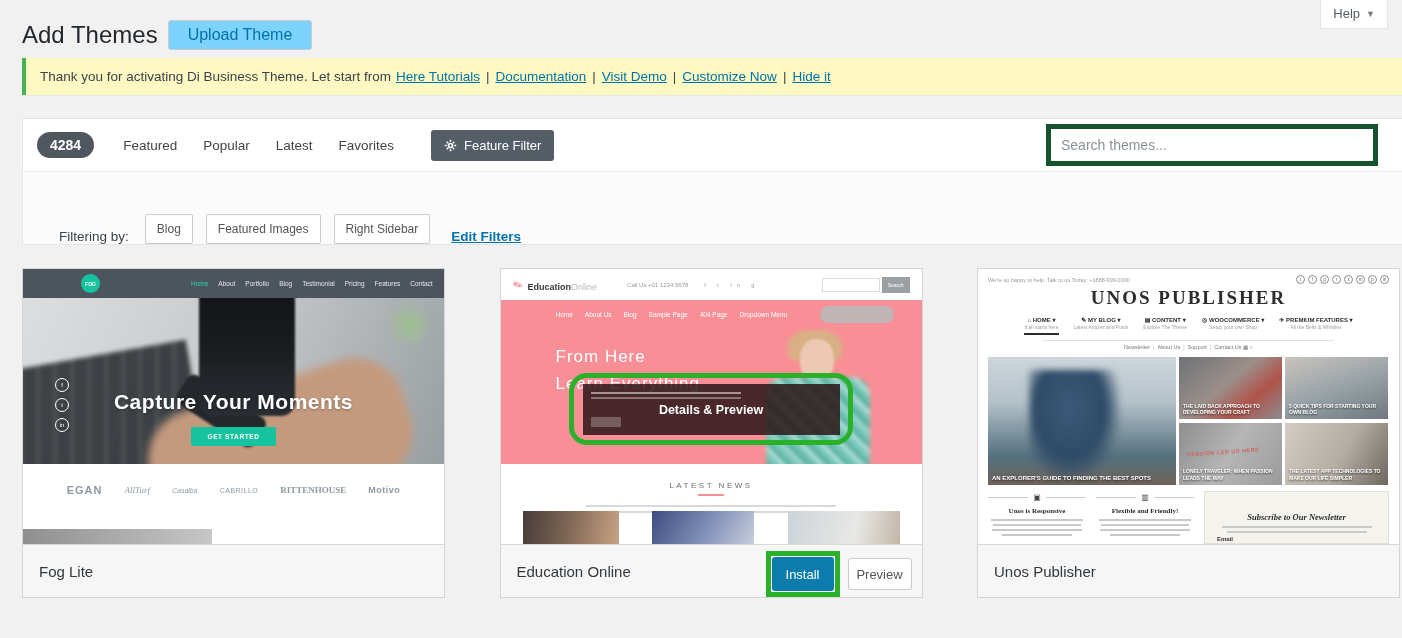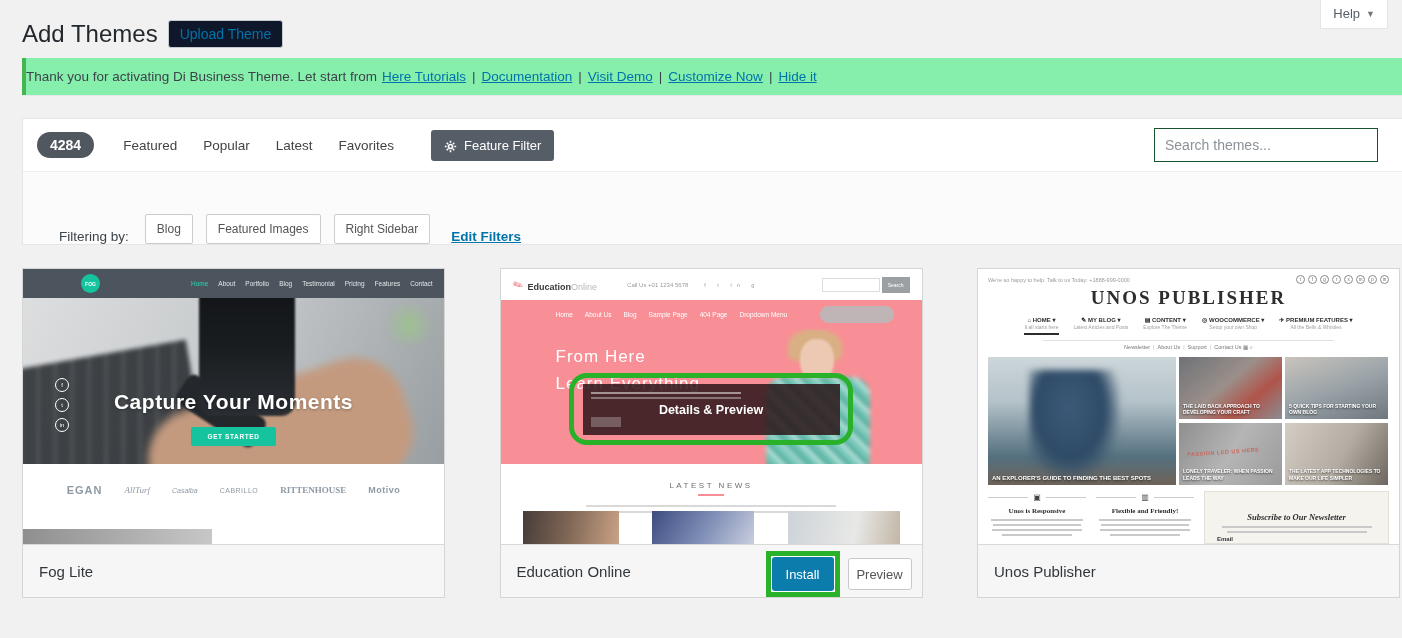--- a/index.html
+++ b/index.html
@@ -9,39 +9,39 @@
     background:#f1f1f1; color:#3c434a;
     font-family:"Liberation Sans", sans-serif;
   }
   
   .help-tab { position:absolute; top:0; right:14px; background:#fff;
     border:1px solid #e2e4e7; border-top:none; padding:6px 12px 7px;
     font-size:13px; color:#555d66; display:flex; align-items:center; gap:6px; cursor:pointer;}
   .help-caret { font-size:9px; color:#72777c; }
   .title-row { position:absolute; top:20px; left:22px; display:flex; align-items:center; gap:10px; }
   .page-title { font-size:24px; font-weight:400; color:#23282d; }
-  .upload-btn { background:#0f172a; border:1px solid #c6cace; color:#0073aa;
-    font-size:14px; padding:5px 11px; border-radius:3px; cursor:pointer; }
+  .upload-btn { background:#7dd3fc; border:1px solid #c6cace; color:#0073aa;
+    font-size:16px; padding:5px 19px; border-radius:3px; cursor:pointer; }
   .notice { position:absolute; top:58px; left:22px; right:0; height:37px;
-    background:#86efac; border-left:4px solid #46b450;
+    background:#fef9c3; border-left:4px solid #46b450;
     box-shadow:0 1px 1px rgba(0,0,0,.04);
-    display:flex; align-items:center; gap:5px; font-size:13.5px; color:#3c434a; }
+    display:flex; align-items:center; padding-left:14px; gap:5px; font-size:13.5px; color:#3c434a; }
   .notice a { color:#0073aa; text-decoration:underline; cursor:pointer; }
   .notice .sep { color:#3c434a; margin:0 1px; }
   
   .filter-box { position:absolute; top:118px; left:22px; right:0;
     background:#fff; border:1px solid #e5e5e5; border-right:none; }
   .filter-top { height:52px; display:flex; align-items:center; padding:0 14px; }
   .count-badge { background:#50575e; color:#fff; border-radius:14px;
     padding:5px 13px; font-size:14px; font-weight:700; margin-right:16px; }
   .filter-link { color:#444; font-size:13.5px; margin:0 13px; cursor:pointer; text-decoration:none; }
   .feature-filter { margin-left:24px; background:#555d66; color:#fff; border:none;
-    border-radius:3px; padding:8px 13px; font-size:13px; display:flex; align-items:flex-end; gap:7px; cursor:pointer; }
-  .search-input { margin-left:auto; margin-right:10px; width:224px; padding:8px 10px;
-    border:1px solid #14532d; font-size:14px; color:#32373c; font-family:"Liberation Sans",sans-serif; }
+    border-radius:3px; padding:8px 13px; font-size:13px; display:flex; align-items:center; gap:7px; cursor:pointer; }
+  .search-input { margin-left:auto; margin-right:10px; width:332px; padding:8px 10px;
+    border:5px solid #14532d; font-size:14px; color:#32373c; font-family:"Liberation Sans",sans-serif; }
   .search-input::placeholder { color:#8a9298; }
   .filter-bottom { height:73px; border-top:1px solid #eee; background:#fbfbfb;
     display:flex; align-items:flex-end; padding-left:36px; }
   .filtering-label { font-size:13.5px; color:#3c434a; margin-right:16px; }
   .filter-tag { background:#fff; border:1px solid #ccc; border-radius:2px;
     padding:7px 11px; font-size:12px; color:#555; margin-right:13px; cursor:pointer; }
   .edit-filters { color:#0073aa; font-size:13.5px; font-weight:700; text-decoration:underline; margin-left:8px; cursor:pointer; }
   
   .cards { position:absolute; top:268px; left:22px; right:2px; display:flex; justify-content:space-between; }
   .card { position:relative; width:423px; height:330px; background:#fff; border:1px solid #d5d5d5; }

